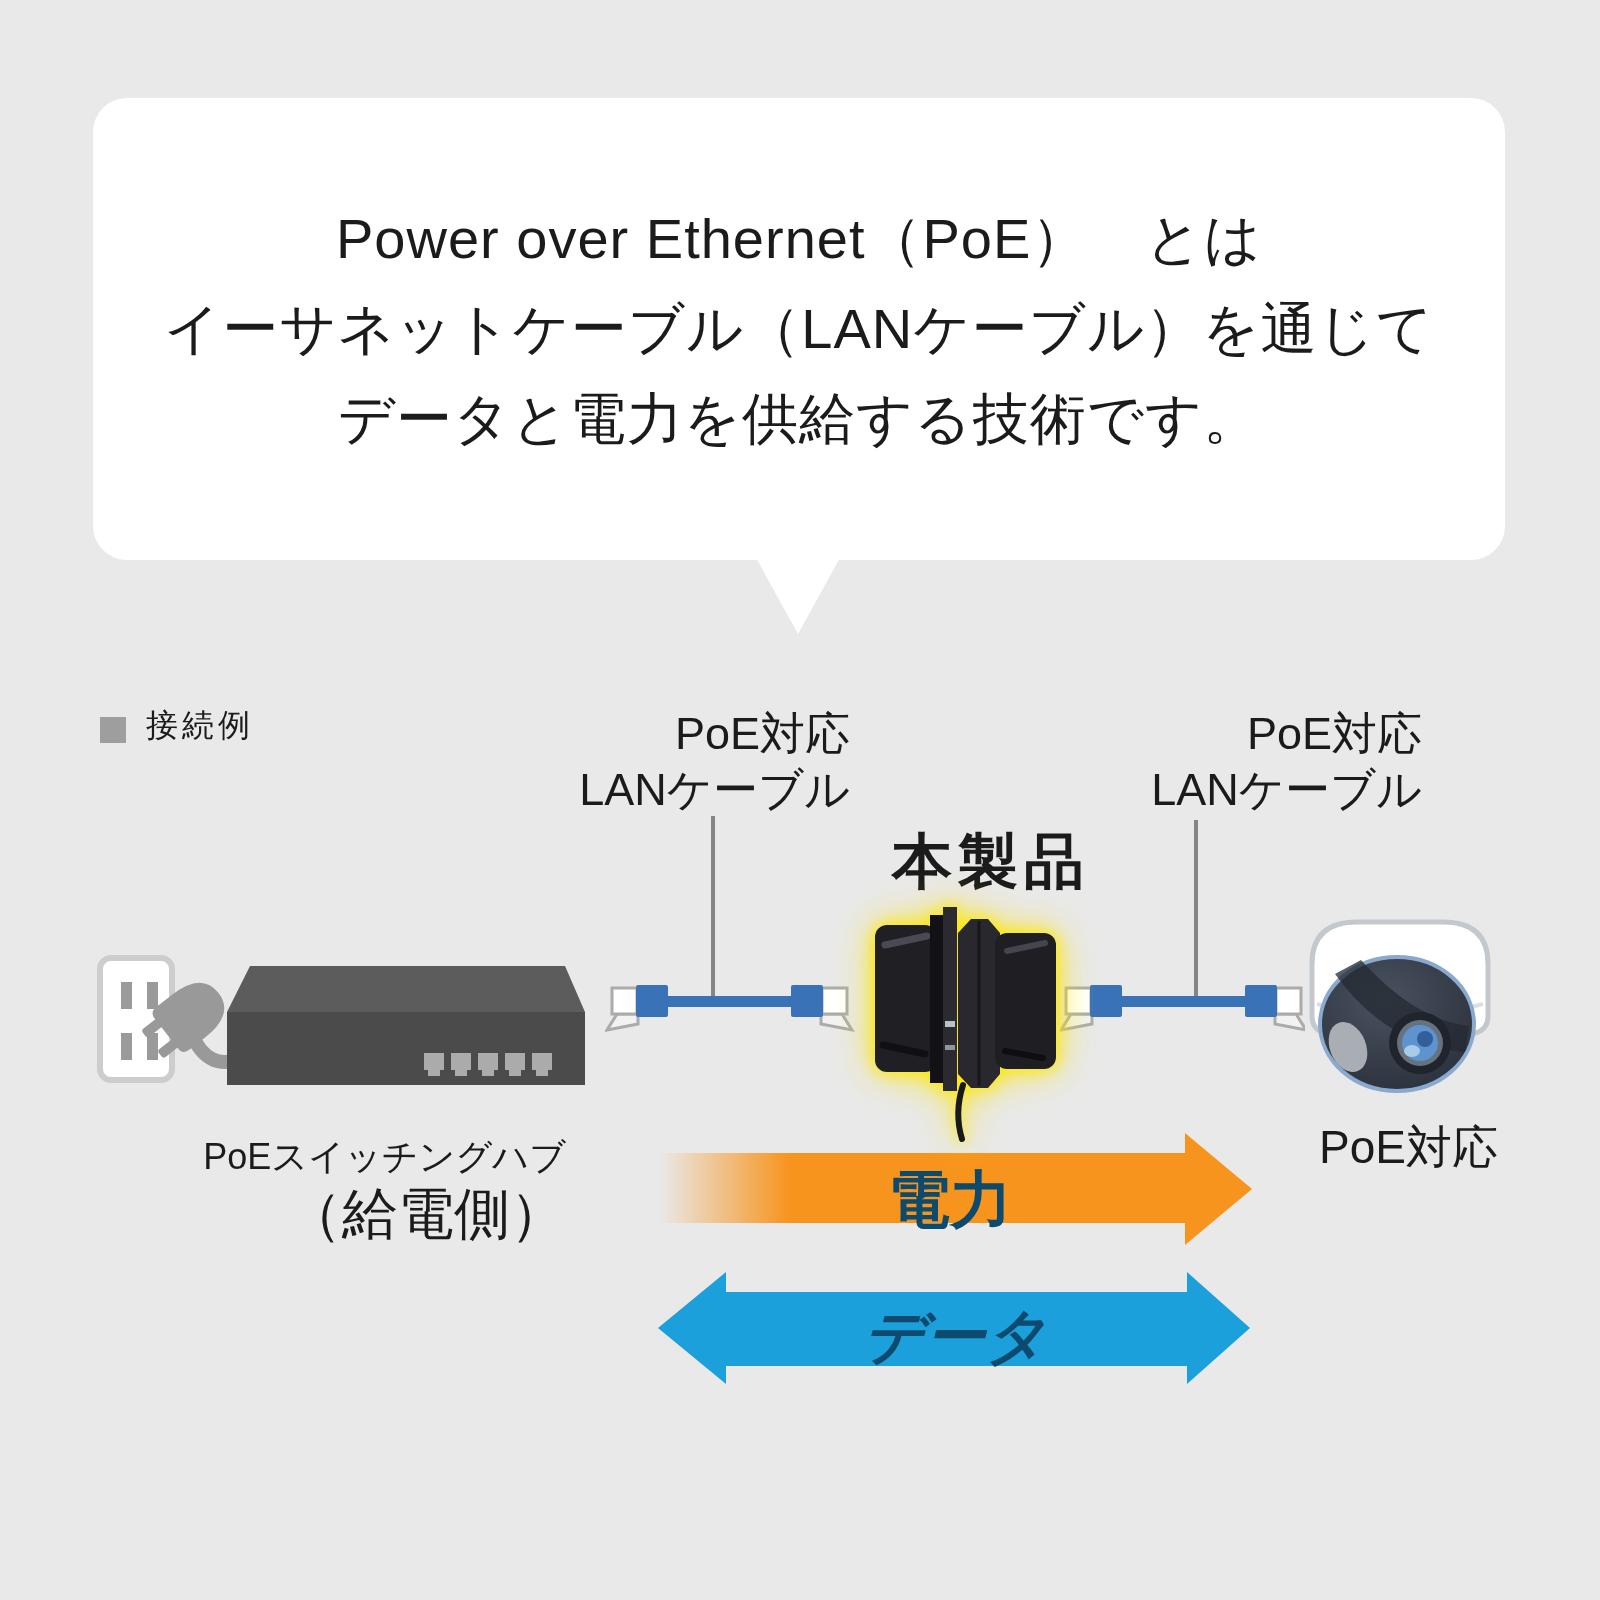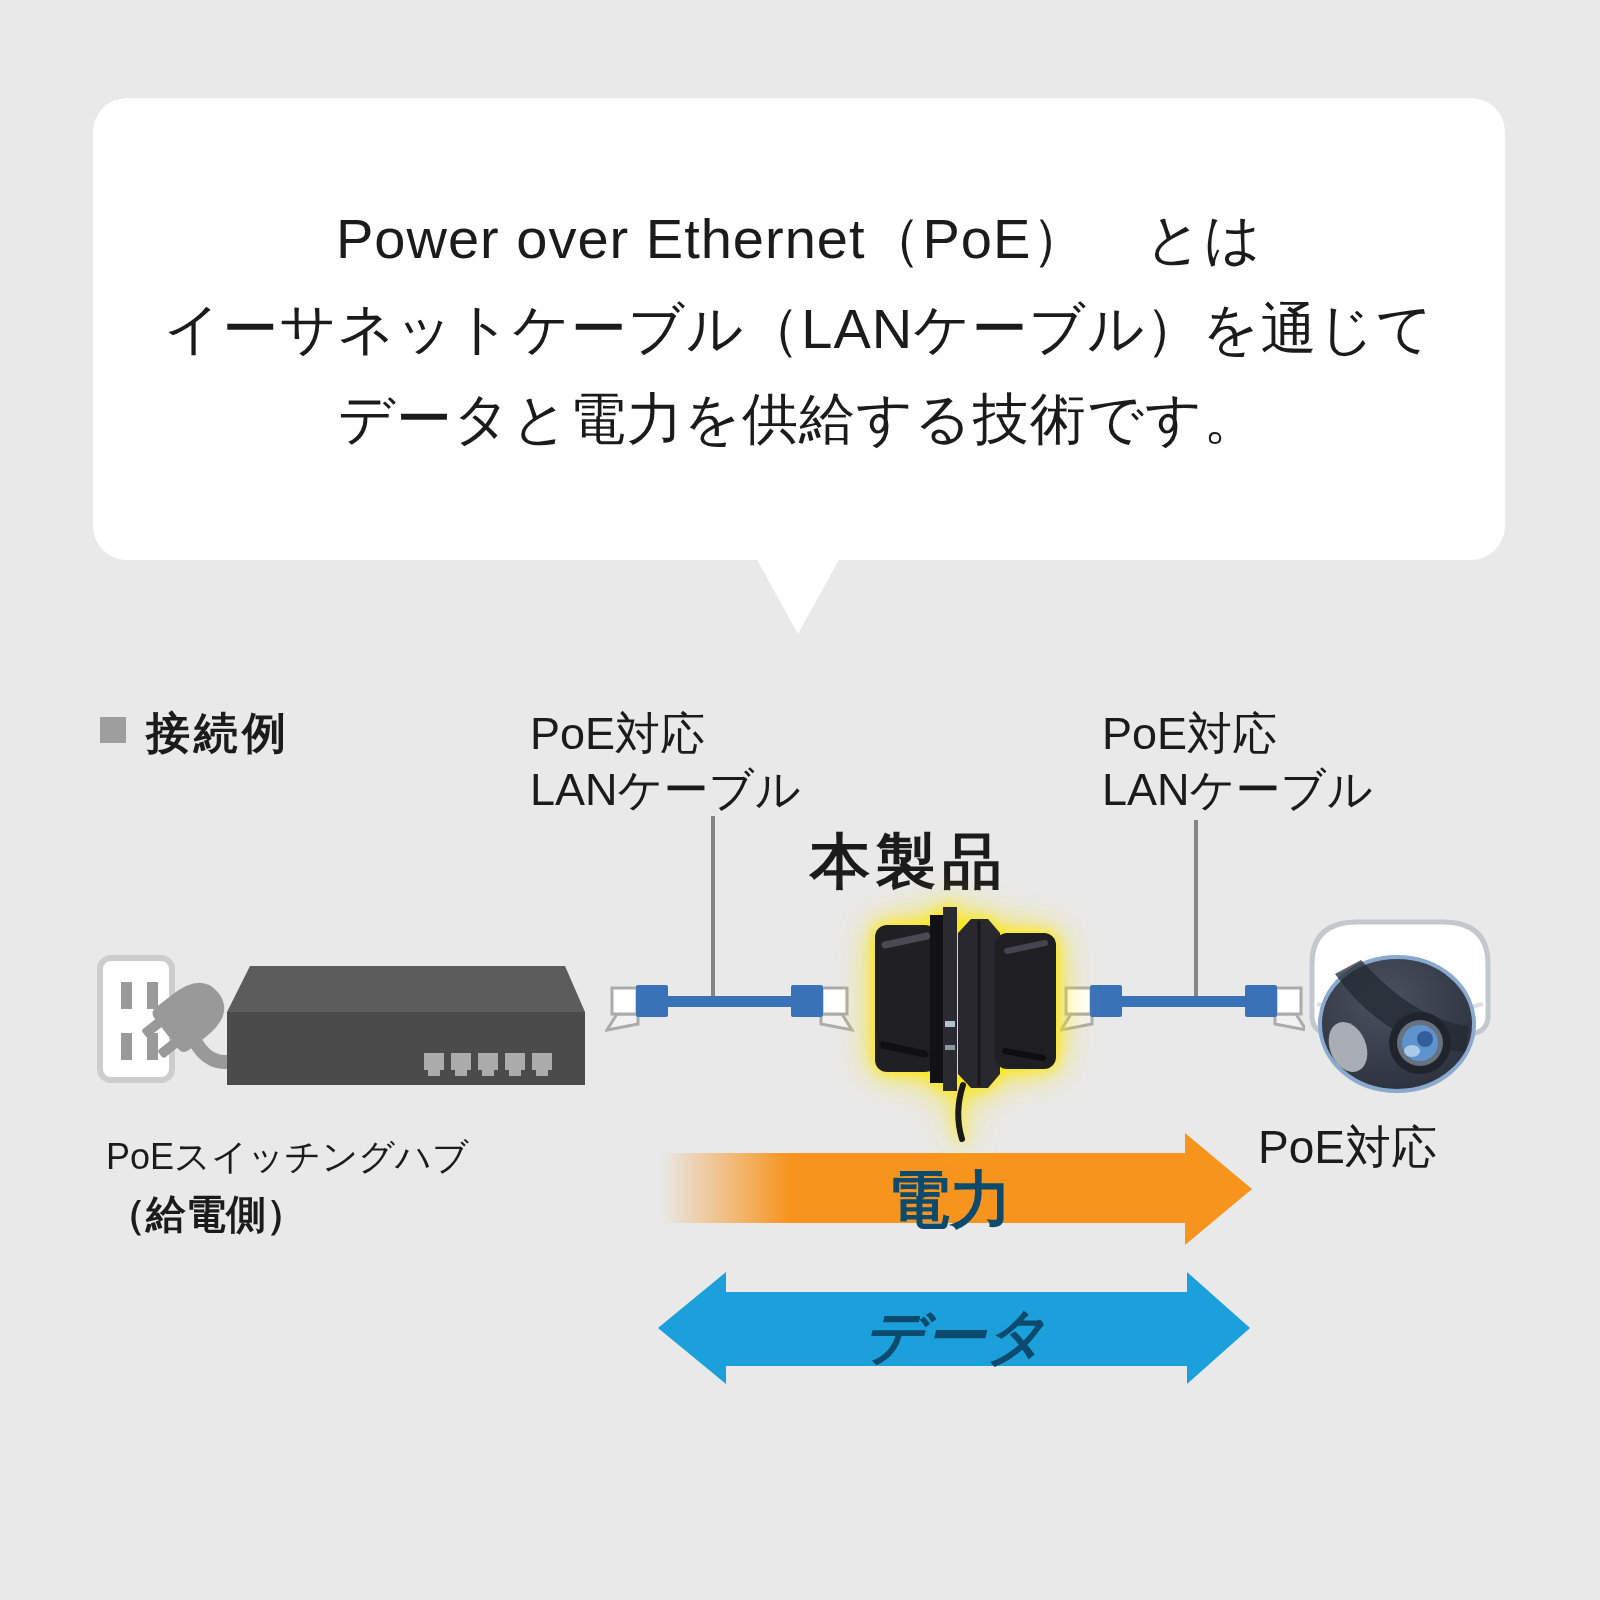--- a/index.html
+++ b/index.html
@@ -15,30 +15,30 @@
     left:93px;top:98px;width:1412px;height:462px;background:#fff;border-radius:34px;
     display:flex;flex-direction:column;justify-content:center;align-items:center;
   }
   .bubble-line{font-size:56px;line-height:90px;font-weight:500;letter-spacing:1px;white-space:nowrap;}
   .bubble-tail{
     left:755px;top:556px;width:0;height:0;
     border-left:43px solid transparent;border-right:43px solid transparent;border-top:78px solid #fff;
   }
   
   .section-square{left:100px;top:717px;width:26px;height:26px;background:#9E9E9E;}
-  .section-title{left:146px;top:704px;font-size:44px;font-weight:700;letter-spacing:4px;white-space:nowrap;}
+  .section-title{left:146px;top:704px;font-size:32px;font-weight:400;letter-spacing:4px;white-space:nowrap;}
   
-  .lbl{text-align:left;white-space:nowrap;}
+  .lbl{text-align:right;white-space:nowrap;}
   .cable-label{width:320px;top:706px;font-size:45px;line-height:56px;font-weight:500;}
   .cable-label-left{left:530px;}
   .cable-label-right{left:1102px;}
   .product-label{left:810px;top:822px;width:280px;font-size:60px;font-weight:700;letter-spacing:6px;}
   .hub-label{left:106px;top:1128px;width:460px;}
   .hub-label .l1{font-size:36px;line-height:58px;font-weight:400;}
-  .hub-label .l2{font-size:40px;line-height:56px;font-weight:700;}
+  .hub-label .l2{font-size:56px;line-height:56px;font-weight:400;}
   .camera-label{left:1258px;top:1120px;width:240px;}
   .camera-label .l1,.camera-label .l2{font-size:46px;line-height:55px;font-weight:500;}
   .camera-label .l3{font-size:40px;line-height:54px;font-weight:500;}
   
   .leader{width:4px;background:#858585;}
   .leader-left{left:711px;top:816px;height:182px;}
   .leader-right{left:1194px;top:820px;height:176px;}
   
   .arrow-label{font-weight:700;color:#0c4a6e;text-align:center;white-space:nowrap;}
   .power-arrow-label{left:845px;top:1158px;width:210px;font-size:62px;}

